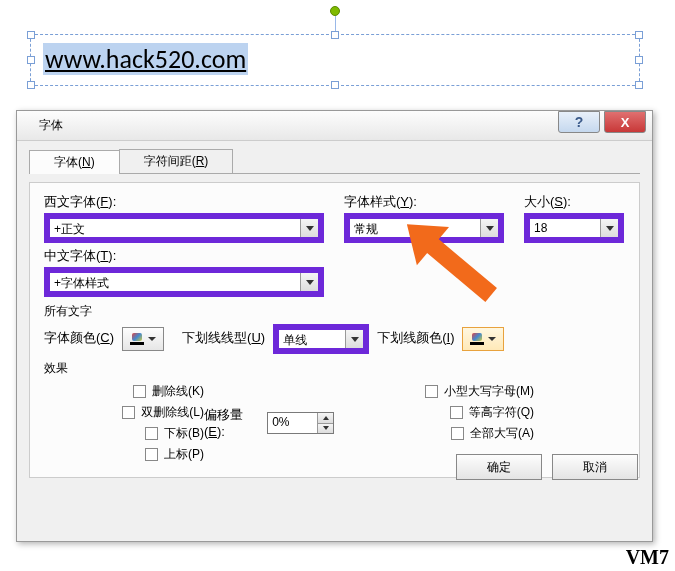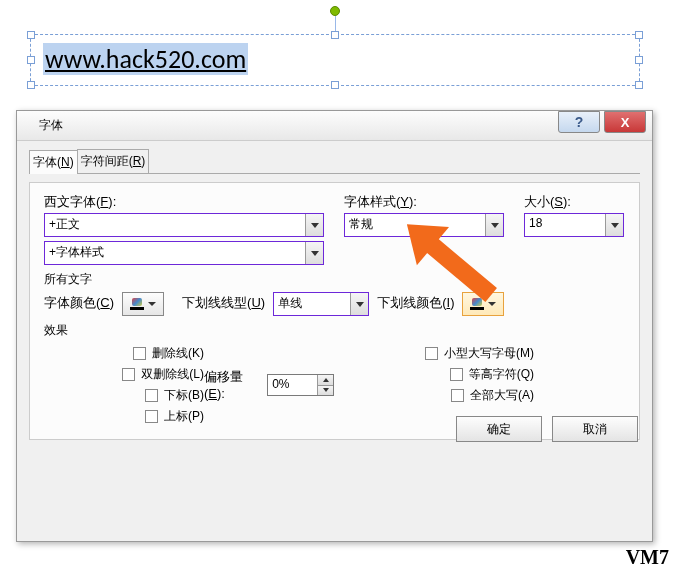--- a/index.html
+++ b/index.html
@@ -23,35 +23,35 @@
 .titlebar-text { font-size: 12px; flex: 1; margin-left: 12px; }
 .titlebar-btns { display: flex; height: 100%; }
 .tb-btn { width: 42px; height: 22px; margin-top: 0; display: flex; align-items: center; justify-content: center; border: 1px solid #888; margin-right: 4px; }
 .tb-help { background: linear-gradient(#e8f0fa, #c5d8ee); color: #3a5a8a; font-weight: bold; font-size: 14px; border-radius: 0 0 3px 3px; }
 .tb-close { background: linear-gradient(#e07070, #c83838); color: #fff; font-size: 13px; font-weight: bold; border-radius: 0 0 3px 3px; margin-right: 6px; }
 
 .dlg-body { padding: 8px 12px 12px 12px; position: relative; }
 
 
 .tabs { display: flex; border-bottom: 1px solid #aaa; margin-bottom: 8px; }
-.tab { padding: 3px 3px; font-size: 12px; border: 1px solid #aaa; border-bottom: none; background: #f0f0f0; margin-right: -1px; position: relative; }
+.tab { padding: 3px 24px; font-size: 12px; border: 1px solid #aaa; border-bottom: none; background: #f0f0f0; margin-right: -1px; position: relative; }
 .tab.active { background: #fcfcfc; top: 1px; }
 .tab .ul { text-decoration: underline; }
 
 .form-area { border: 1px solid #ccc; background: #fcfcfc; padding: 10px 14px 14px 14px; }
 
 .row { display: flex; gap: 20px; margin-bottom: 4px; }
 .col { display: flex; flex-direction: column; }
 .col-w1 { width: 280px; }
 .col-w2 { width: 160px; }
 .col-w3 { width: 100px; }
 .lbl { font-size: 13px; margin-bottom: 2px; }
 .lbl .ul { text-decoration: underline; }
 
-.combo { display: flex; height: 24px; border: 1px solid #6d28d9; background: #fff; }
+.combo { display: flex; height: 30px; border: 6px solid #6d28d9; background: #fff; }
 .combo-val { flex: 1; padding: 2px 4px; font-size: 12px; }
 .combo-btn { width: 18px; background: linear-gradient(#f5f5f5, #ddd); border-left: 1px solid #999; display: flex; align-items: center; justify-content: center; }
 .combo-btn::after { content: ""; border-left: 4px solid transparent; border-right: 4px solid transparent; border-top: 5px solid #333; }
 
 .group-lbl { font-size: 12px; margin: 6px 0 4px 0; }
 
 
 .uline-row { display: flex; align-items: center; gap: 8px; margin-top: 4px; }
 .color-btn { width: 42px; height: 24px; border: 1px solid #888; background: linear-gradient(#fdfdfd, #e6e6e6); display: flex; align-items: center; justify-content: center; gap: 2px; }
 .color-btn.hl { border: 1px solid #e8a23d; background: linear-gradient(#fff7e0, #ffe9b8); }
@@ -146,20 +146,21 @@
           <span class="lbl"><span>大小(</span><span class="ul">S</span><span>):</span></span>
           <div class="combo">
             <div class="combo-val">18</div>
             <div class="combo-btn"></div>
           </div>
         </div>
       </div>
 
       <div class="row">
         <div class="col col-w1">
+          <span class="lbl"><span>中文字体(</span><span class="ul">T</span><span>):</span></span>
           <div class="combo">
             <div class="combo-val">+字体样式</div>
             <div class="combo-btn"></div>
           </div>
         </div>
       </div>
 
       <div class="group-lbl">所有文字</div>
 
       <div class="uline-row">

